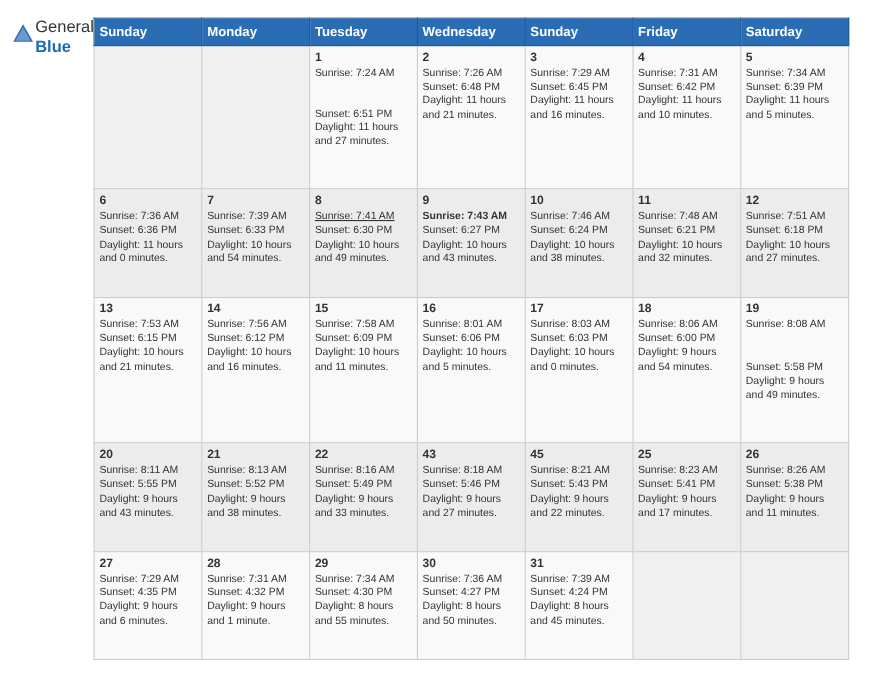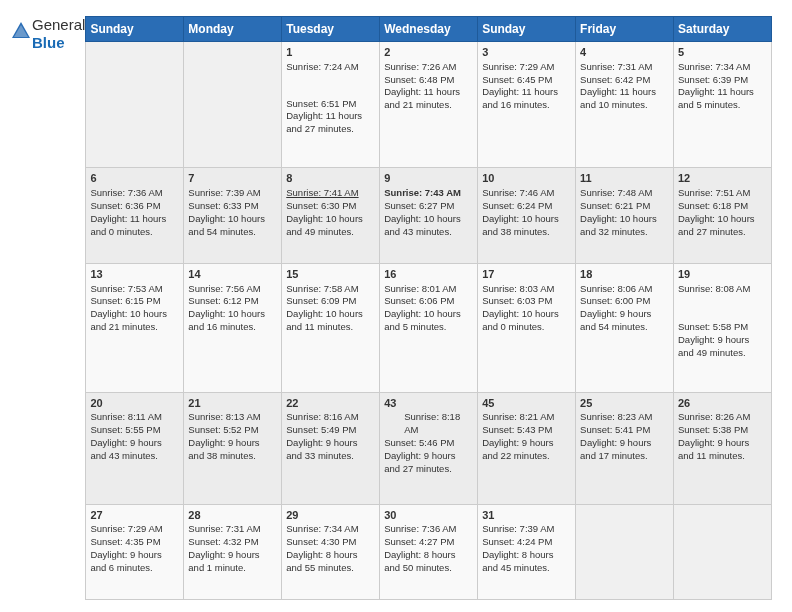--- a/index.html
+++ b/index.html
@@ -289,21 +289,21 @@
           </td>
           <td>
             <span class="day-num">22</span>
             <span style="display: block;">Sunrise: 8:16 AM</span>
             <span style="display: block;">Sunset: 5:49 PM</span>
             <span style="display: block;">Daylight: 9 hours</span>
             <span style="display: block;">and 33 minutes.</span>
           </td>
           <td>
             <span class="day-num">43</span>
-            <span style="display: block; margin-left: 20px;">Sunrise: 8:18 AM</span>
+            <span style="display: block;">Sunrise: 8:18 AM</span>
             <span style="display: block;">Sunset: 5:46 PM</span>
             <span style="display: block;">Daylight: 9 hours</span>
             <span style="display: block;">and 27 minutes.</span>
           </td>
           <td>
             <span class="day-num">45</span>
             <span style="display: block;">Sunrise: 8:21 AM</span>
             <span style="display: block;">Sunset: 5:43 PM</span>
             <span style="display: block;">Daylight: 9 hours</span>
             <span style="display: block;">and 22 minutes.</span>

